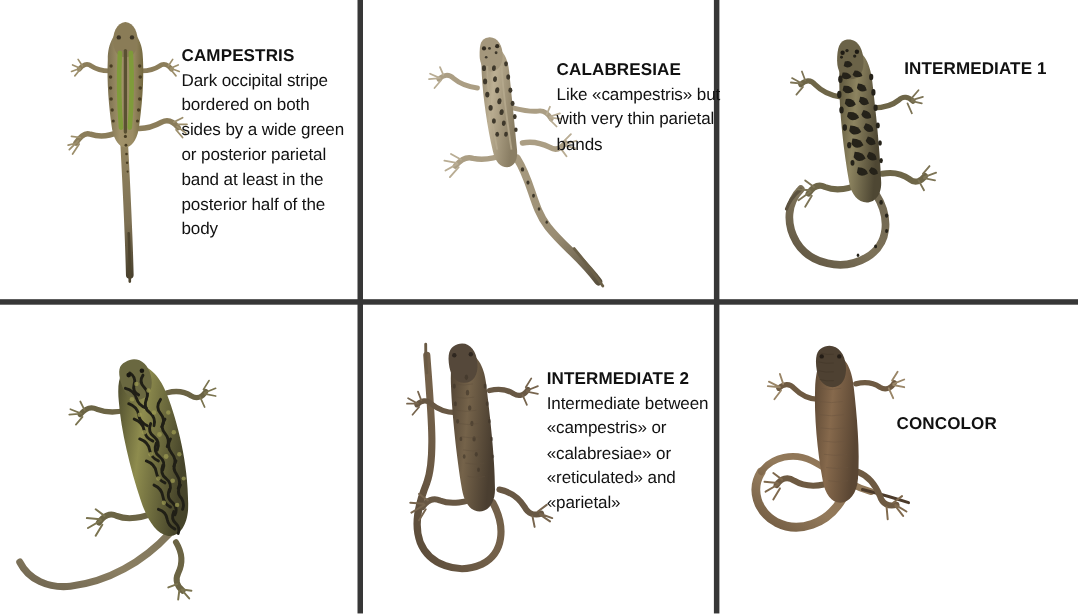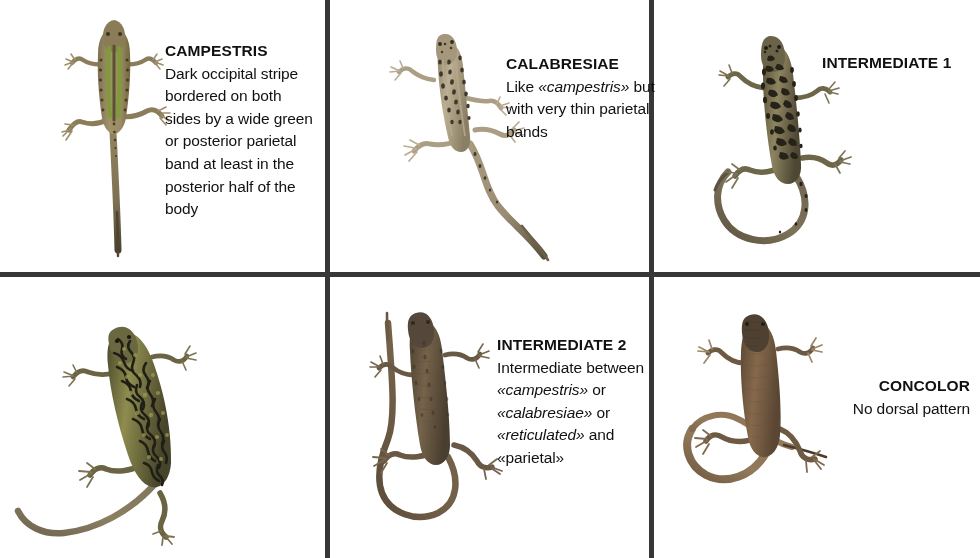--- a/index.html
+++ b/index.html
@@ -32,29 +32,29 @@
     font-size:15.5px;
     line-height:22.6px;
     letter-spacing:-0.1px;
   }
   .morph-title{
     font-weight:bold;
     display:block;
     letter-spacing:0.1px;
   }
   .desc{display:block;}
-  .it{font-style:italic;}
+  .it{}
 
   
   #panel-campestris      {left:0px;   top:0px;   width:325px; height:272px;}
   #panel-calabresiae     {left:344px; top:0px;   width:319px; height:272px;}
   #panel-intermediate-1  {left:654px; top:0px;   width:340px; height:272px;border-radius:20px;}
   #panel-reticulated     {left:0px;   top:277px; width:325px; height:281px;}
   #panel-intermediate-2  {left:330px; top:277px; width:319px; height:201px;}
-  #panel-concolor        {left:654px; top:277px; width:326px; height:281px;text-align:right;}
+  #panel-concolor        {left:654px; top:277px; width:326px; height:281px;}
 
   
   #text-campestris     {left:165px; top:40px;  width:152px;}
   #text-calabresiae    {left:162px; top:53px;  width:150px;}
   #text-intermediate-1 {left:168px; top:52px;  width:152px;}
   #text-intermediate-2 {left:167px; top:57px;  width:148px;}
   #text-concolor       {left:161px; top:98px;  width:155px;}
 
   
   #media-campestris     {left:55px;  top:12px;  width:120px; height:250px;}
@@ -508,17 +508,16 @@
             <path d="M70 22 q7 2 14 1"></path>
             <path d="M70 30 q7 2 14 1"></path>
           <path d="M71 38 q7 2 13 1"></path>
         </g>
         <circle cx="73" cy="17" r="2" fill="#241d16"></circle>
         <circle cx="89" cy="17" r="2" fill="#241d16"></circle>
       </svg>
     </div>
     <div class="panel-text" id="text-concolor">
       <span class="morph-title">CONCOLOR</span>
-      <span class="desc">No dorsal pattern</span>
     </div>
   </div>
 
 </div>
 
 </body></html>

